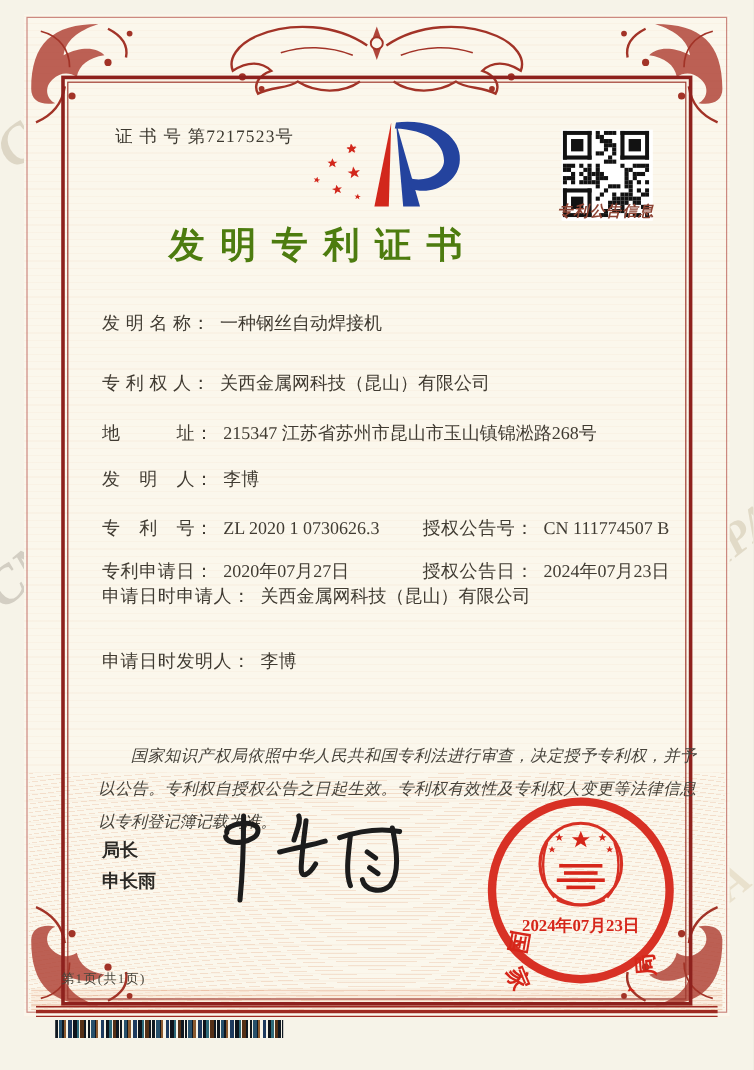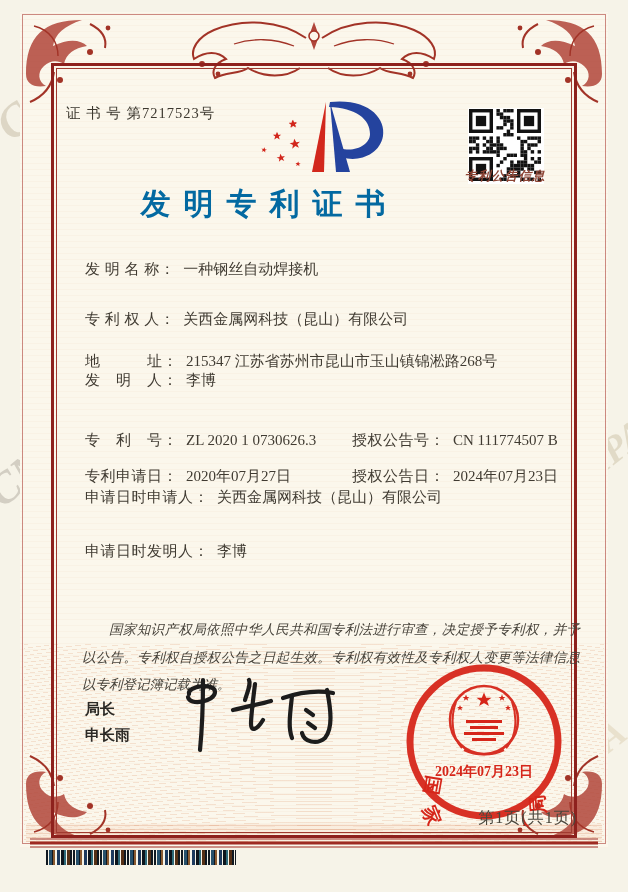--- a/index.html
+++ b/index.html
@@ -14,32 +14,32 @@
   .waves{position:absolute;left:24px;top:644px;width:580px;height:198px;
          background:repeating-radial-gradient(ellipse 1400px 700px at 50% 560px,rgba(224,158,118,.25) 0 1.2px,transparent 1.2px 7px);}
   .band{position:absolute;left:26px;top:824px;width:576px;height:18px;
         background:repeating-linear-gradient(0deg,rgba(220,140,100,.35) 0 1px,rgba(248,228,210,.5) 1px 4px);}
   .outer-border{position:absolute;left:22px;top:14px;width:584px;height:830px;
                 border:1.5px solid rgba(166,48,40,.55);box-sizing:border-box;}
   .frame{position:absolute;left:51px;top:63px;width:526px;height:775px;box-sizing:border-box;
          border:3px solid #8e211d;}
   .frame::after{content:'';position:absolute;inset:2px;border:1px solid #a03a30;}
   
-  .cert-no{position:absolute;left:66px;top:104px;font-size:14.5px;color:#3c382f;letter-spacing:1px;}
+  .cert-no{position:absolute;left:96px;top:104px;font-size:14.5px;color:#3c382f;letter-spacing:1px;}
   .title{position:absolute;left:51px;top:184px;width:424px;text-align:center;font-size:30px;
-         font-weight:700;color:#0369a1;letter-spacing:13px;text-indent:13px;}
+         font-weight:700;color:#4d7c0f;letter-spacing:13px;text-indent:13px;}
   .row{position:absolute;left:85px;font-size:15px;color:#403b32;white-space:nowrap;}
   .row .lab{letter-spacing:.5px;}
   .row .val{margin-left:8px;}
   .row .col2{position:absolute;left:267px;top:0;white-space:nowrap;}
   .declaration{position:absolute;left:66px;top:600px;width:498px;font-size:13.5px;line-height:2.05;
                font-style:italic;color:#46423a;text-align:justify;text-indent:2em;margin:16px;}
   .signer{position:absolute;left:85px;top:696px;font-family:"Liberation Sans","DejaVu Sans",sans-serif;
           font-weight:bold;font-size:15px;color:#2c2a26;line-height:26px;}
-  .footer{position:absolute;left:51px;top:808px;width:526px;text-align:right;font-size:16px;color:#4a463c;letter-spacing:1px;}
+  .footer{position:absolute;left:51px;top:808px;width:526px;text-align:left;font-size:11px;color:#4a463c;letter-spacing:1px;}
   
   .qr-wrap{position:absolute;left:468px;top:108px;width:74px;height:74px;background:#fff;padding:1px;}
   .qr-caption{position:absolute;left:455px;top:168px;width:100px;text-align:center;font-size:12.5px;
               font-style:italic;color:#8d4434;letter-spacing:1px;font-weight:bold;}
   
   .logo{position:absolute;left:250px;top:96px;width:140px;height:84px;}
   .signature{position:absolute;left:165px;top:672px;width:180px;height:85px;}
   .seal{position:absolute;left:400px;top:658px;width:168px;height:168px;}
   .ornaments{position:absolute;left:0;top:0;pointer-events:none;}
   .barcode{position:absolute;left:46px;top:850px;width:190px;height:15px;
@@ -270,21 +270,21 @@
 
   <div class="row" style="top:260px">
     <span class="lab">发 明 名 称：</span><span class="val">一种钢丝自动焊接机</span>
   </div>
   <div class="row" style="top:310px">
     <span class="lab">专 利 权 人：</span><span class="val">关西金属网科技（昆山）有限公司</span>
   </div>
   <div class="row" style="top:352px">
     <span class="lab">地　　　址：</span><span class="val">215347 江苏省苏州市昆山市玉山镇锦淞路268号</span>
   </div>
-  <div class="row" style="top:371px">
+  <div class="row" style="top:390px">
     <span class="lab">发　明　人：</span><span class="val">李博</span>
   </div>
   <div class="row" style="top:431px">
     <span class="lab">专　利　号：</span><span class="val">ZL 2020 1 0730626.3</span>
     <span class="col2">
       <span class="lab">授权公告号：</span><span class="val">CN 111774507 B</span>
     </span>
   </div>
   <div class="row" style="top:467px">
     <span class="lab">专利申请日：</span><span class="val">2020年07月27日</span>

